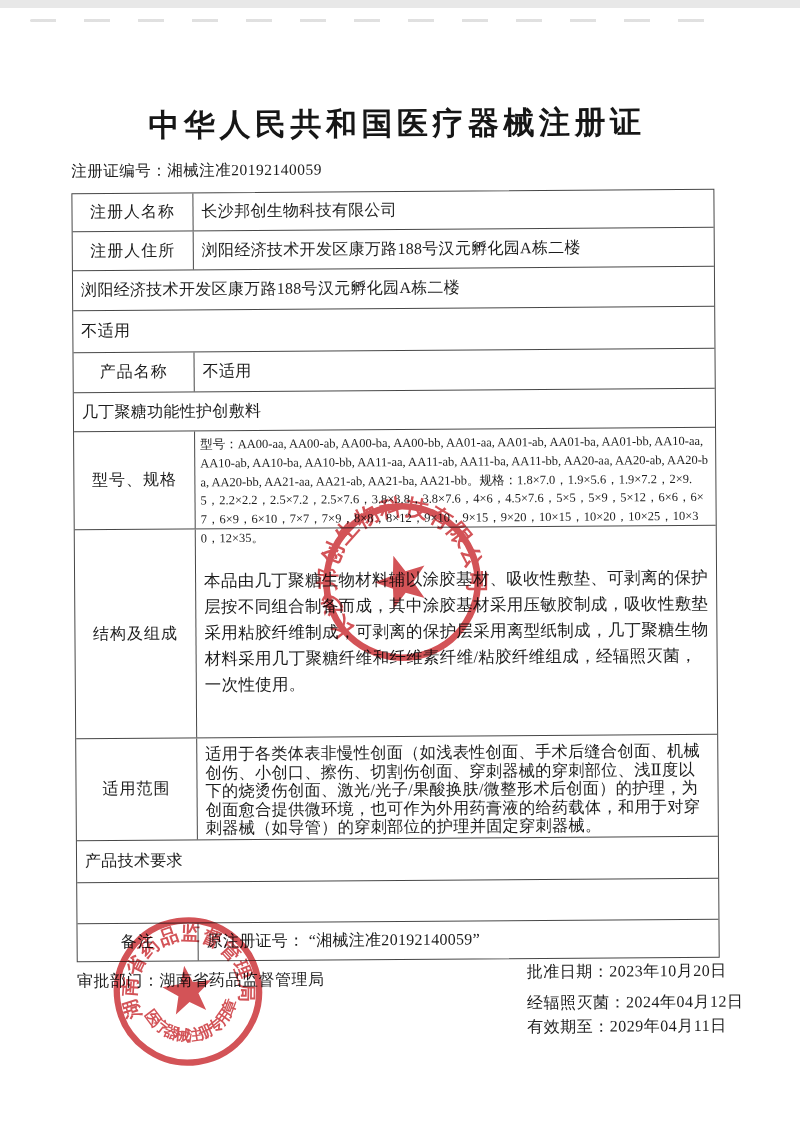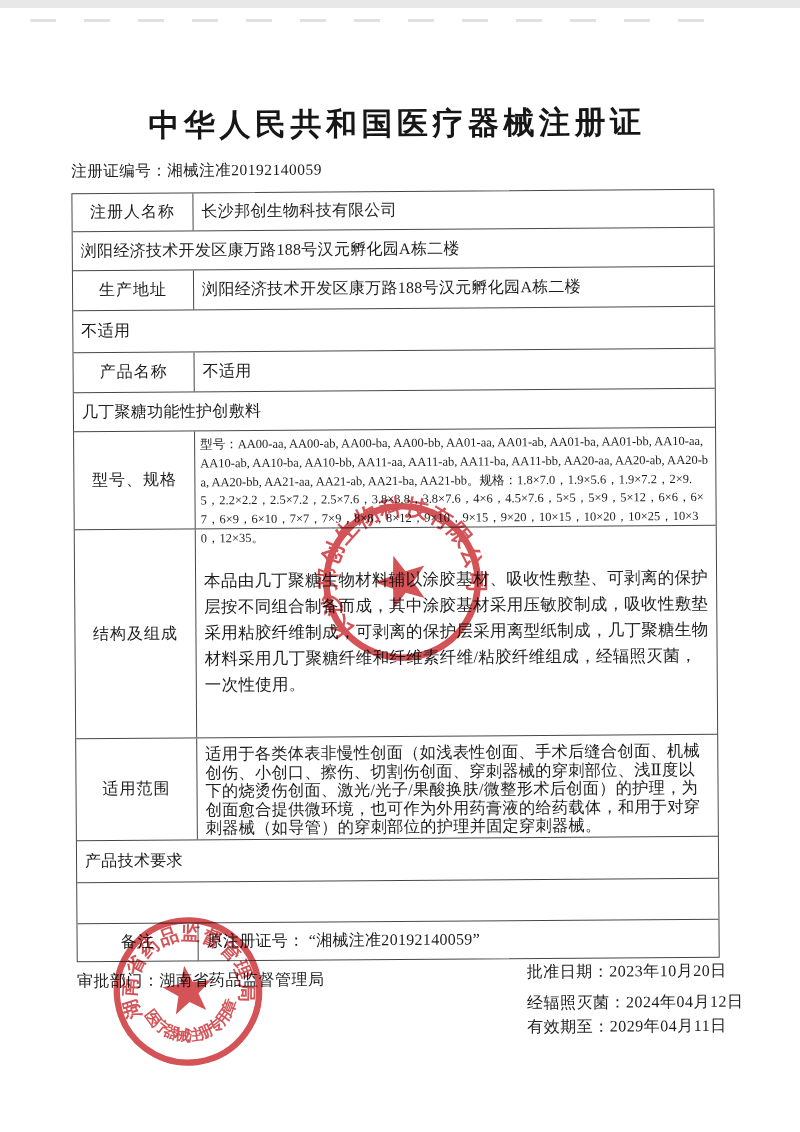--- a/index.html
+++ b/index.html
@@ -63,24 +63,24 @@
     <div class="certline">
       <span>注册证编号：</span><span>湘械注准20192140059</span>
     </div>
 
     <div class="table">
       <div class="tr" style="height:38px">
         <div class="th">注册人名称</div>
         <div class="td">长沙邦创生物科技有限公司</div>
       </div>
       <div class="tr" style="height:39px">
+        <div class="th">注册人住所</div>
         <div class="td">浏阳经济技术开发区康万路188号汉元孵化园A栋二楼</div>
       </div>
       <div class="tr" style="height:40px">
-        <div class="th">生产地址</div>
         <div class="td">浏阳经济技术开发区康万路188号汉元孵化园A栋二楼</div>
       </div>
       <div class="tr" style="height:42px">
         <div class="td">不适用</div>
       </div>
       <div class="tr" style="height:40px">
         <div class="th">产品名称</div>
         <div class="td">不适用</div>
       </div>
       <div class="tr" style="height:39px">

